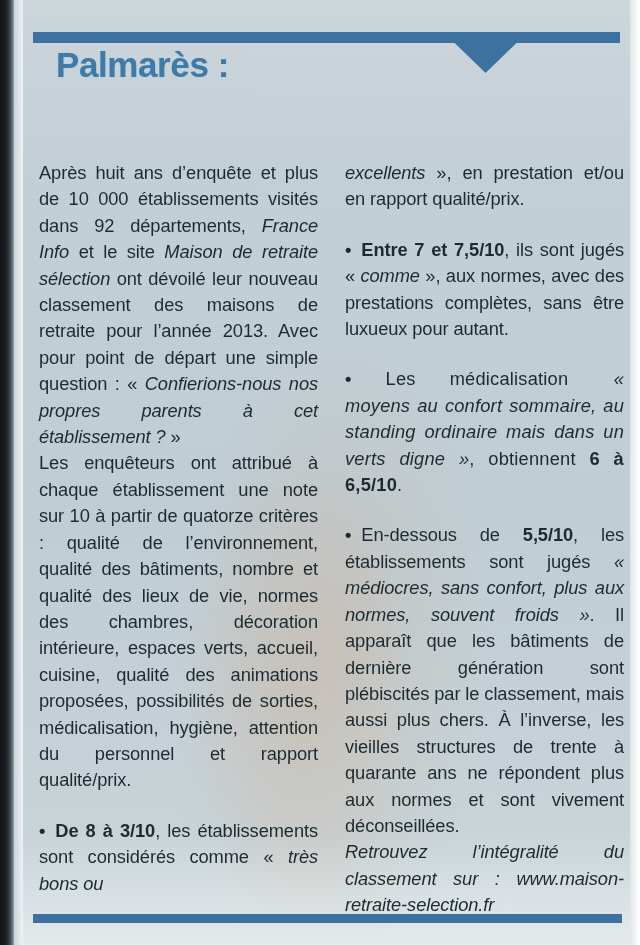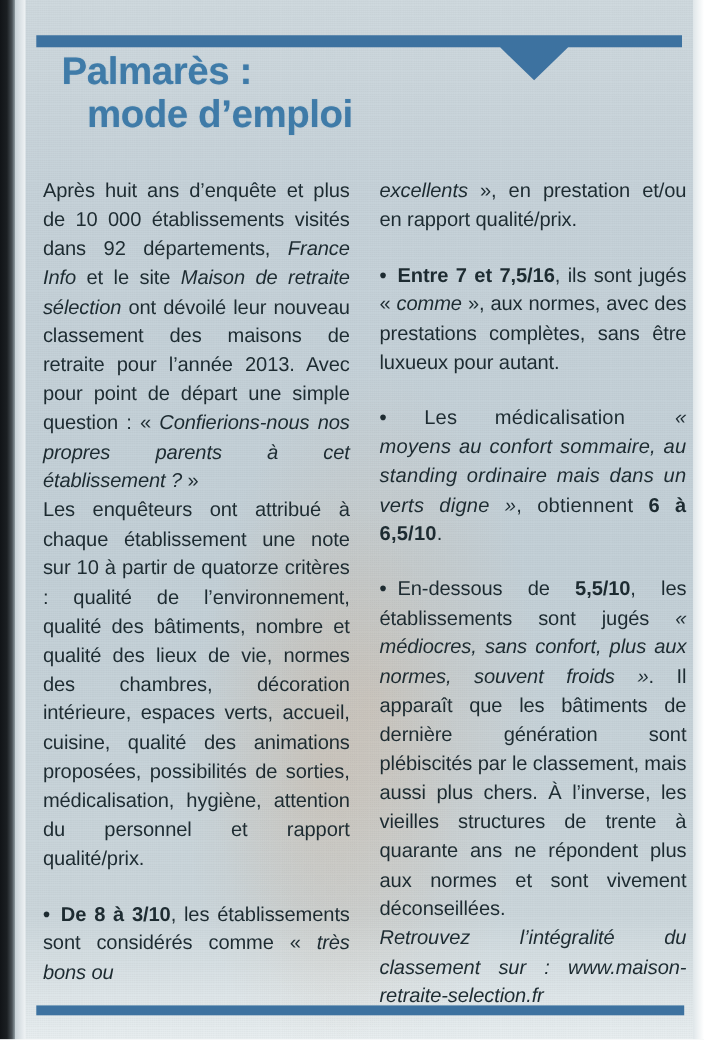--- a/index.html
+++ b/index.html
@@ -97,37 +97,36 @@
     <div class="grain"></div>
 
     <div class="rule-top">
       <svg viewBox="0 0 607 46" preserveAspectRatio="none" aria-hidden="true">
         <path d="M0,0 H607 V11 H500 L468,41 L436,11 H0 Z" fill="#3d72a0"></path>
       </svg>
     </div>
 
     <div class="headline">
       <span>Palmarès :</span>
-      <span class="l2">mode d’emploi</span>
     </div>
 
     <div class="cols">
 
       <div class="col">
         <p><span>Après huit ans d’enquête et plus de 10 000 établissements visités dans 92 départements, </span><em>France Info</em><span> et le site </span><em>Maison de retraite sélection</em><span> ont dévoilé leur nouveau classement des maisons de retraite pour l’année 2013. Avec pour point de départ une simple question : « </span><em>Confierions-nous nos propres parents à cet établissement ?</em><span> »</span></p>
 
         <p>Les enquêteurs ont attribué à chaque établissement une note sur 10 à partir de quatorze critères : qualité de l’environnement, qualité des bâtiments, nombre et qualité des lieux de vie, normes des chambres, décoration intérieure, espaces verts, accueil, cuisine, qualité des animations proposées, possibilités de sorties, médicalisation, hygiène, attention du personnel et rapport qualité/prix.</p>
 
         <p class="gap"><span class="bullet">•</span><span class="sp-sm"></span><b>De 8 à 3/10</b><span>, les établissements sont considérés comme « </span><em>très bons ou</em></p>
       </div>
 
       <div class="col">
         <p><em>excellents</em><span> », en prestation et/ou en rapport qualité/prix.</span></p>
 
-        <p class="gap"><span class="bullet">•</span><span class="sp-sm"></span><b>Entre 7 et 7,5/16</b><span>, ils sont jugés « </span><em>comme</em><span> », aux normes, avec des prestations complètes, sans être luxueux pour autant.</span></p>
+        <p class="gap"><span class="bullet">•</span><span class="sp-sm"></span><b>Entre 7 et 7,5/10</b><span>, ils sont jugés « </span><em>comme</em><span> », aux normes, avec des prestations complètes, sans être luxueux pour autant.</span></p>
 
         <p class="gap wide-just"><span class="bullet">•</span><span class="sp"></span><span>Les</span><span class="sp"></span><span>médicalisation</span>
              <em>« moyens au confort sommaire, au standing ordinaire mais dans un verts digne »</em><span>, obtiennent </span><b>6 à 6,5/10</b><span>.</span></p>
 
         <p class="gap"><span class="bullet">•</span><span class="sp-sm"></span><span>En-dessous de </span><b>5,5/10</b><span>, les établissements sont jugés </span><em>« médiocres, sans confort, plus aux normes, souvent froids »</em><span>. Il apparaît que les bâtiments de dernière génération sont plébiscités par le classement, mais aussi plus chers. À l’inverse, les vieilles structures de trente à quarante ans ne répondent plus aux normes et sont vivement déconseillées.</span></p>
 
         <p><em>Retrouvez l’intégralité du classement sur : www.maison-retraite-selection.fr</em></p>
       </div>
 
     </div>

